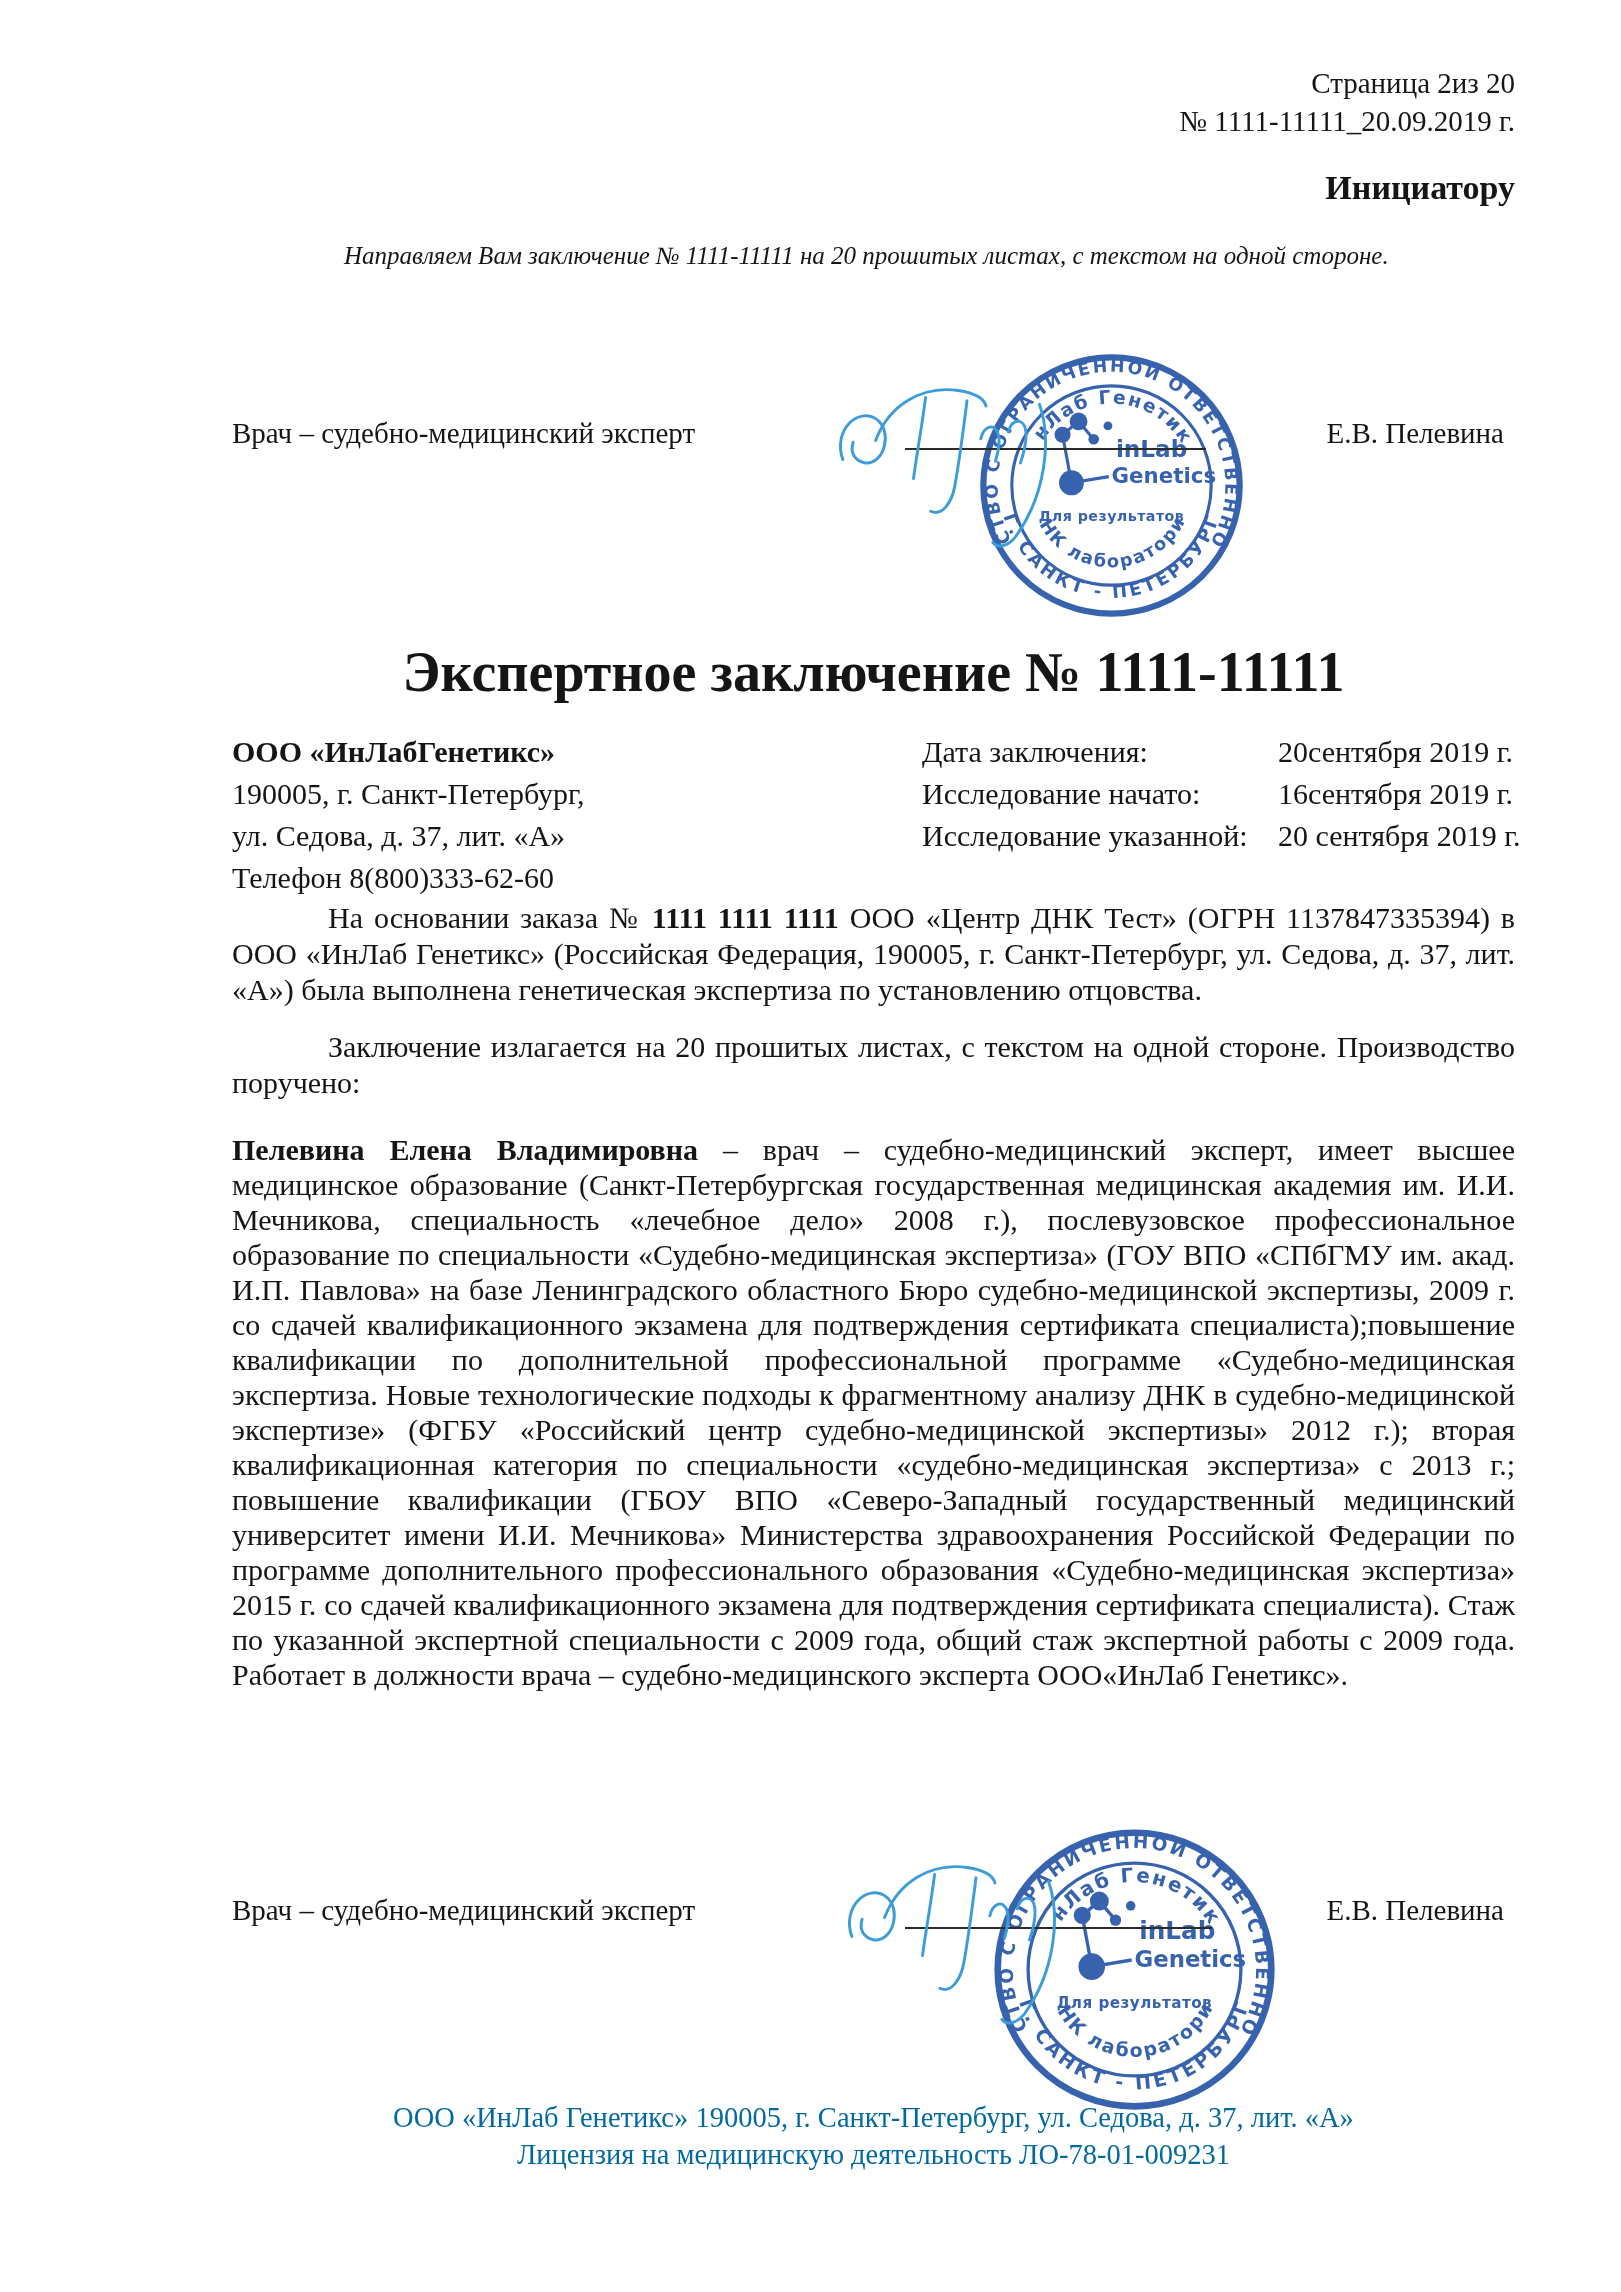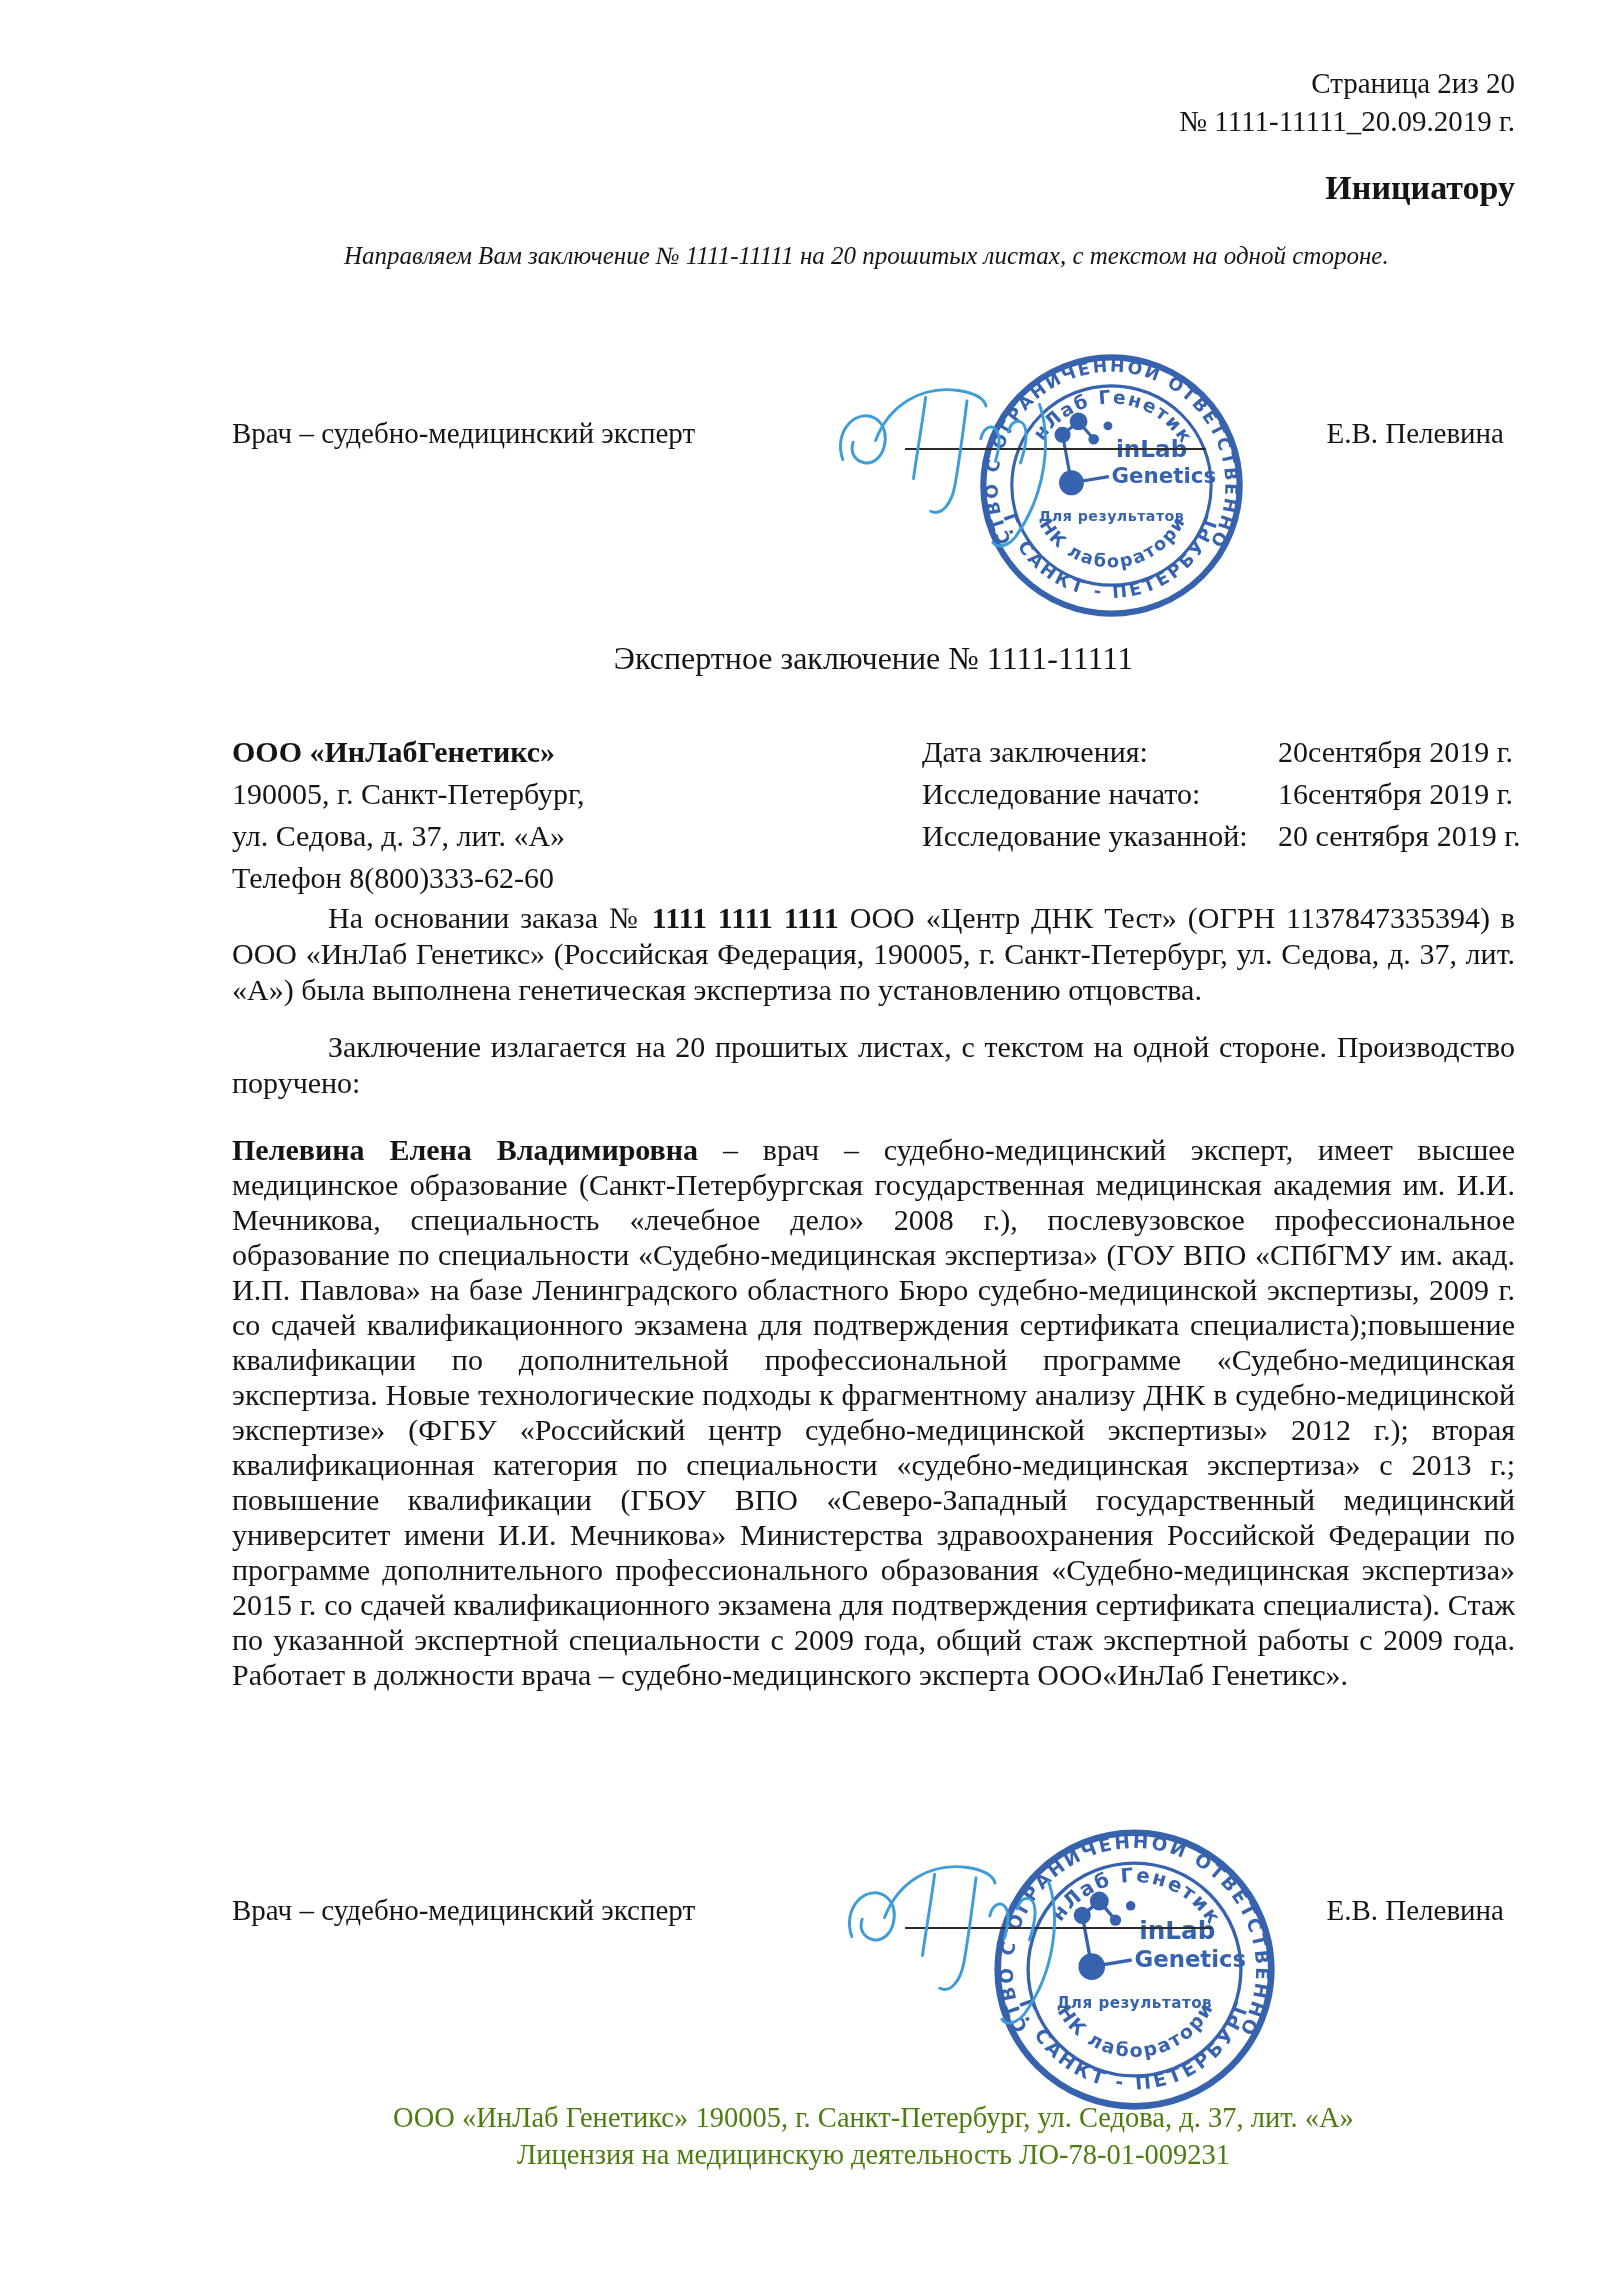--- a/index.html
+++ b/index.html
@@ -16,34 +16,34 @@
        font-size:25px;line-height:42px;font-style:italic;font-weight:500;
        text-indent:96px;text-align:justify;}
 
   .sig-label{position:absolute;left:232px;font-size:29px;}
   .sig-name{position:absolute;left:221px;width:1283px;text-align:right;font-size:29px;}
   .sig-line{position:absolute;height:1.8px;background:#2b2b2b;z-index:3;}
   .stamp{position:absolute;z-index:2;opacity:.95;}
   .scribble{position:absolute;z-index:4;}
 
   .doc-title{position:absolute;left:232px;top:640px;width:1283px;margin:0;
-       text-align:center;font-size:32px;font-weight:normal;}
+       text-align:center;font-size:56px;font-weight:bold;}
 
   .org{position:absolute;left:232px;top:731px;font-size:30px;line-height:42px;}
   .org .b1{font-weight:bold;}
   .dates{position:absolute;left:922px;top:731px;font-size:30px;line-height:42px;}
   .dates .row{display:flex;}
   .dates .lbl{width:356px;}
 
   .para{position:absolute;left:232px;width:1283px;margin:0;font-size:30px;
         line-height:36px;text-align:justify;}
   .indent{text-indent:96px;}
 
   .footer{position:absolute;left:232px;top:2099px;width:1283px;text-align:center;
-        font-size:28.5px;line-height:37px;color:#4d7c0f;}
+        font-size:28.5px;line-height:37px;color:#0369a1;}
 
   .stamp text{font-family:"DejaVu Sans", sans-serif;fill:#2d5aa9;}
   .stamp .ring{fill:none;stroke:#2d5aa9;}
   .stamp .arc-t{font-size:19.5px;font-weight:bold;letter-spacing:2.5px;}
   .stamp .arc-b{font-size:20px;font-weight:bold;letter-spacing:3.5px;}
   .stamp .arc-it{font-size:21px;font-weight:bold;letter-spacing:2px;}
   .stamp .arc-ib{font-size:20px;font-weight:bold;letter-spacing:2px;}
   .stamp .logo1{font-size:26px;font-weight:bold;}
   .stamp .logo2{font-size:24px;font-weight:bold;}
   .stamp .tag{font-size:16px;font-weight:600;letter-spacing:.5px;}

